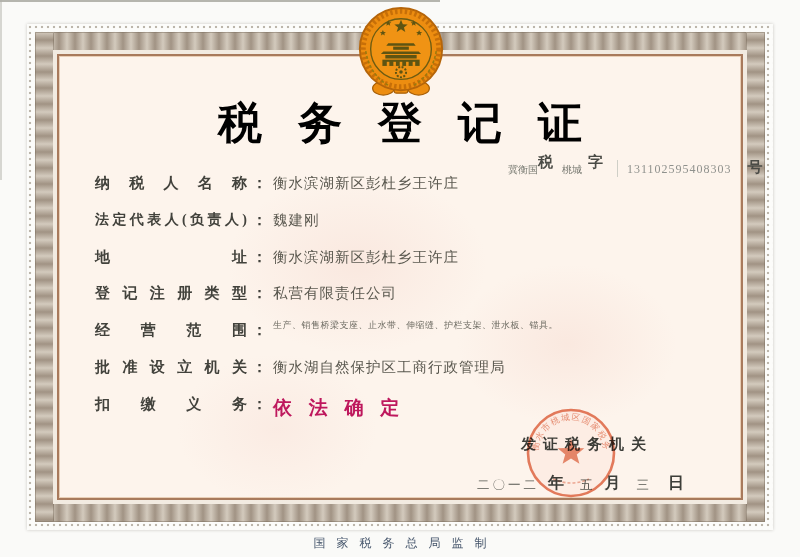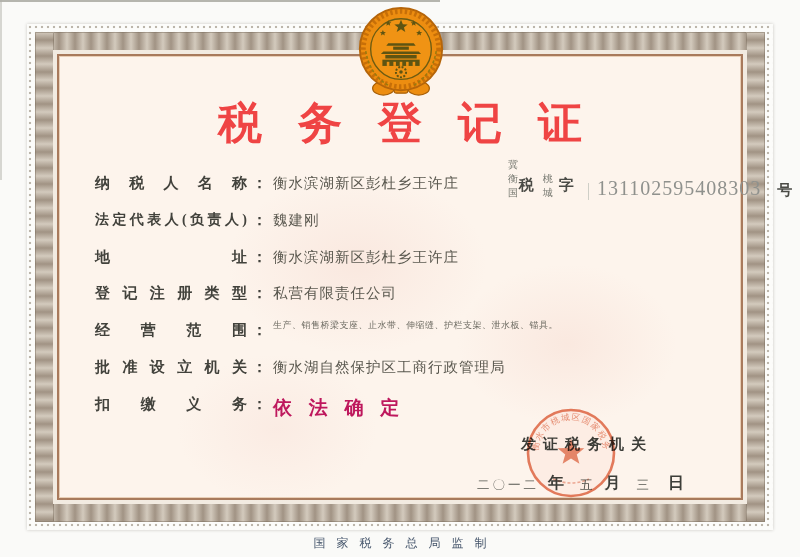--- a/index.html
+++ b/index.html
@@ -30,29 +30,29 @@
   .blotch2 { left:430px; top:240px; width:220px; height:160px; background:radial-gradient(closest-side, rgba(238,186,172,.20), rgba(238,186,172,0)); }
   .blotch3 { left:150px; top:330px; width:200px; height:150px; background:radial-gradient(closest-side, rgba(240,196,186,.18), rgba(240,196,186,0)); }
 
   .content { position:absolute; inset:0; }
 
   
   .emblem { position:absolute; left:326px; top:-18px; width:96px; height:94px; }
 
   
   .title { position:absolute; left:0; right:0; top:70px; text-align:center;
-    font-size:44px; font-weight:bold; color:#ef4444; letter-spacing:36px; padding-left:36px; }
+    font-size:44px; font-weight:bold; color:#000000; letter-spacing:36px; padding-left:36px; }
 
   
   .serial { position:absolute; left:481px; top:134px; display:flex; align-items:flex-end; color:#6f716c; }
   .serial .sm { font-size:10px; color:#75776f; }
   .serial .big { font-size:15px; color:#4a4b46; transform:translateY(-5px); font-weight:600; }
   .serial .gap1 { margin-left:9px;text-align:right; } .serial .gap2 { margin-left:6px; }
   .serial .divider { width:1px; height:17px; background:#cfcfc7; margin-left:14px; }
-  .serial .num { font-size:20px; color:#8f918d; letter-spacing:1px; margin-left:9px; }
+  .serial .num { font-size:12px; color:#8f918d; letter-spacing:1px; margin-left:9px; }
   .serial .hao { font-size:15px; color:#4a4b46; margin-left:16px; font-weight:600; }
 
   
   .row { position:absolute; left:68px; display:flex; align-items:flex-start; }
   .flabel { display:inline-block; width:152px; text-align:justify; text-align-last:justify;
     font-weight:600; font-size:15px; color:#42423c; }
   .fcolon { margin:0 6px 0 5px; font-weight:600; color:#42423c; font-size:15px; }
   .fvalue { font-size:14.5px; color:#5a584f; letter-spacing:1px; }
   .fvalue.small { font-size:9px; letter-spacing:.5px; color:#6e6c63; transform:translateY(-2px); }
   .fvalue.decree { font-size:19px; font-weight:600; color:#be185d; letter-spacing:6px; }

